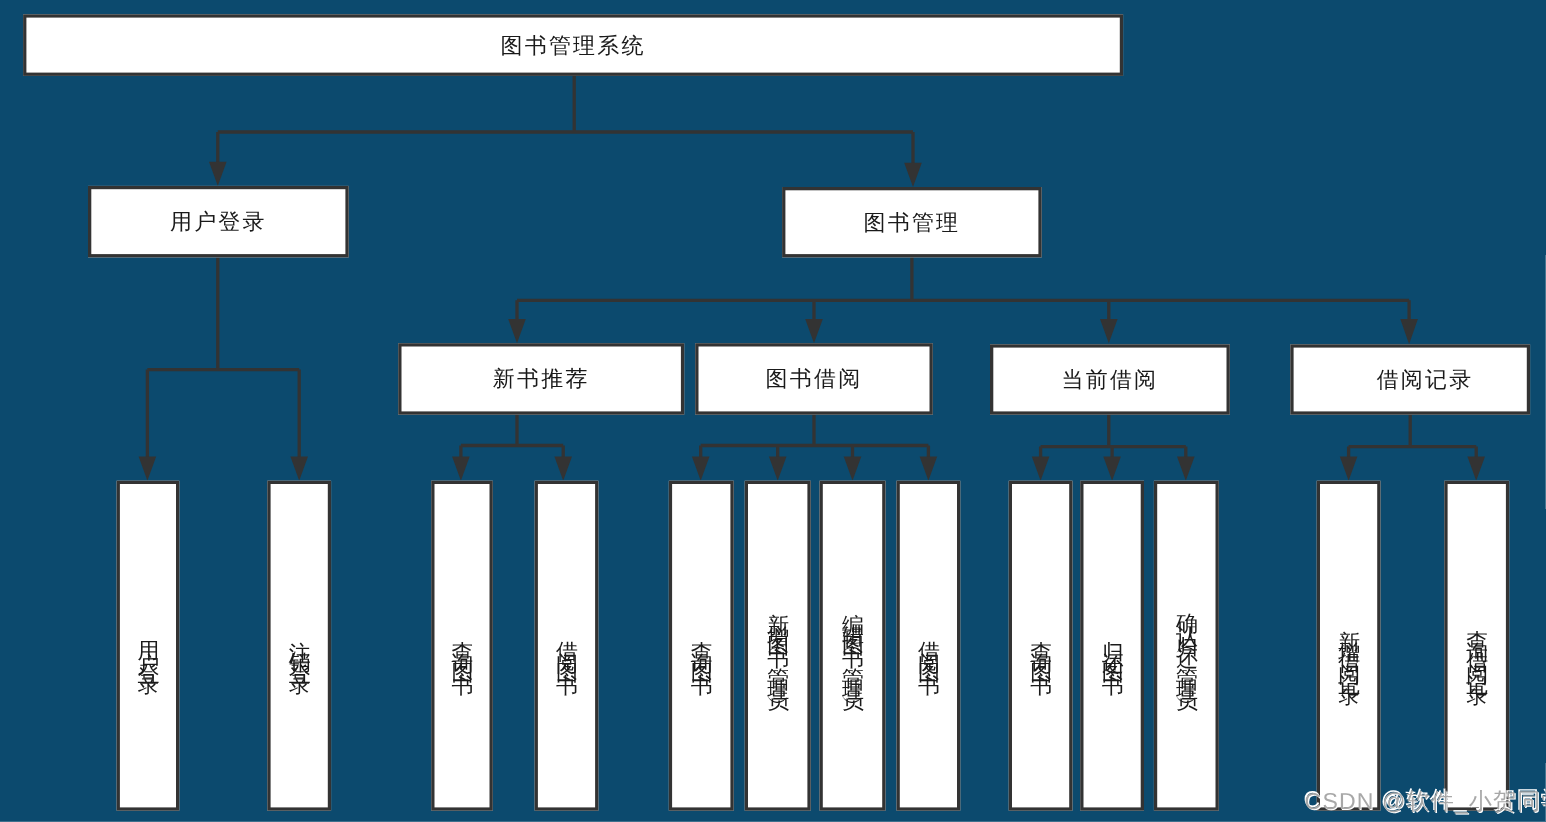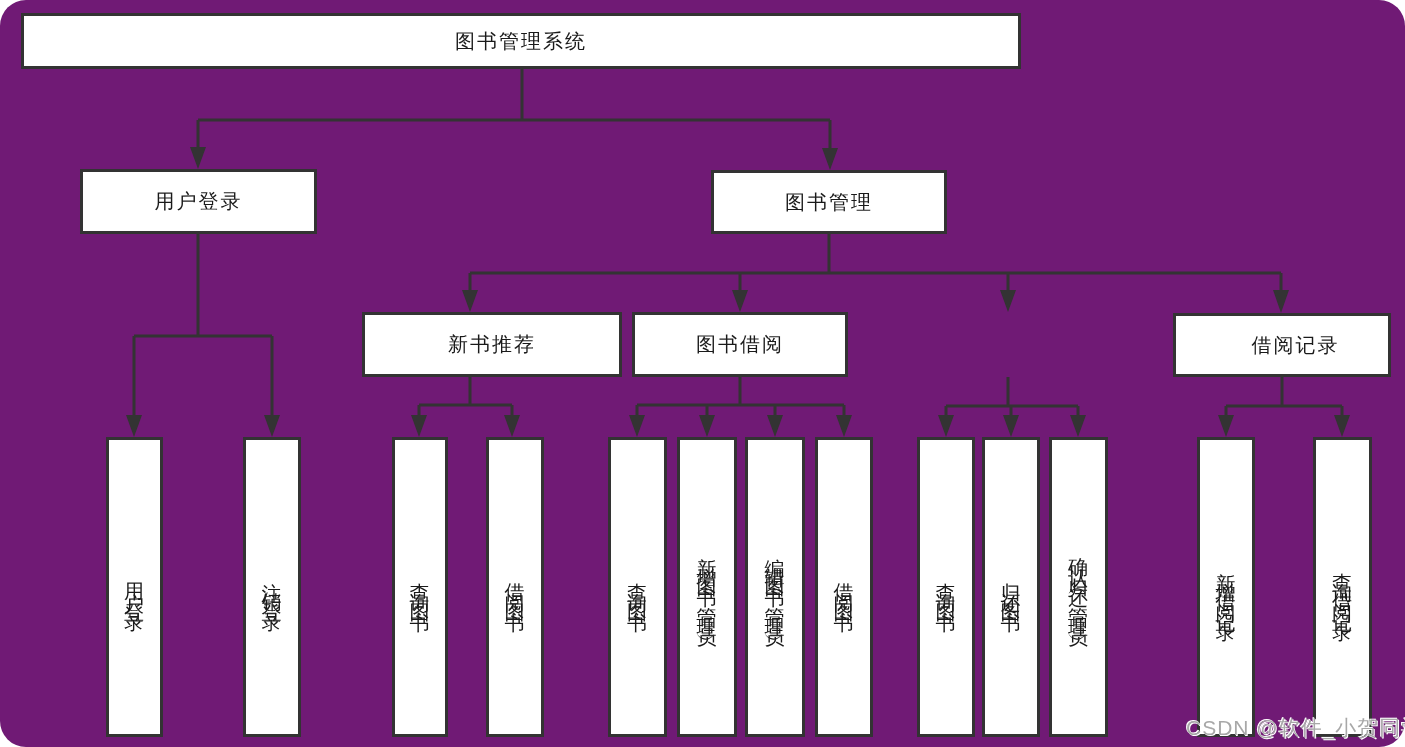--- a/index.html
+++ b/index.html
@@ -4,23 +4,22 @@
 <style>
   html, body { margin: 0; padding: 0; }
   body {
     font-family: "Liberation Sans", sans-serif;
     background: #ffffff;
   }
   .canvas {
     position: relative;
     width: 1405px;
     height: 747px;
-    background: #701a75;
+    background: #0c4a6e;
     overflow: hidden;
-    border-radius: 26px;
   }
   .wires {
     position: absolute;
     left: 0; top: 0;
     width: 1405px; height: 747px;
   }
   .node {
     position: absolute;
     box-sizing: border-box;
     border: 3px solid #333333;
@@ -133,20 +132,23 @@
   <div class="node" style="left:711px; top:170px; width:236px; height:64px;">
     <span class="lbl-h">图书管理</span>
   </div>
 
   <div class="node" style="left:362px; top:312px; width:260px; height:65px;">
     <span class="lbl-h">新书推荐</span>
   </div>
   <div class="node" style="left:632px; top:312px; width:216px; height:65px;">
     <span class="lbl-h">图书借阅</span>
   </div>
+  <div class="node" style="left:900px; top:313px; width:218px; height:64px;">
+    <span class="lbl-h">当前借阅</span>
+  </div>
   <div class="node" style="left:1173px; top:313px; width:218px; height:64px;padding-left:27px;">
     <span class="lbl-h">借阅记录</span>
   </div>
 
   <div class="node" style="left:106px; top:437px; width:57px; height:300px;">
     <span class="lbl-v">用户登录</span>
   </div>
   <div class="node" style="left:243px; top:437px; width:58px; height:300px;">
     <span class="lbl-v">注销登录</span>
   </div>

